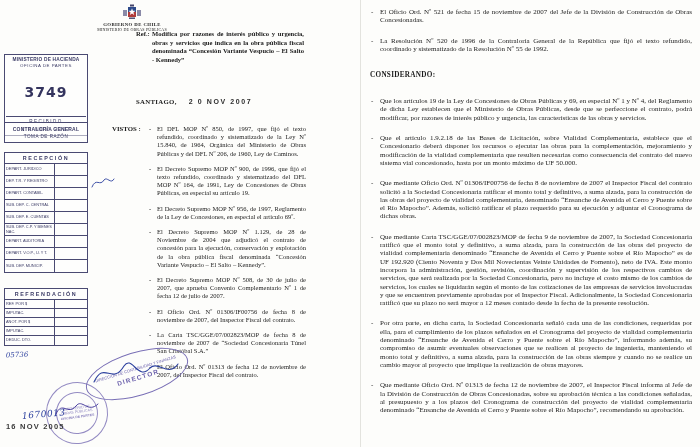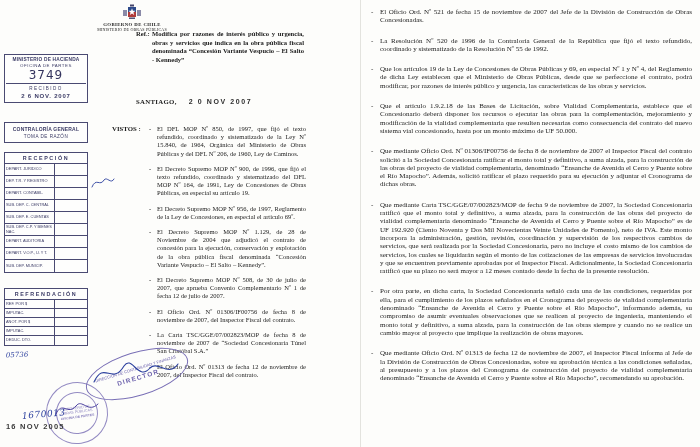--- a/index.html
+++ b/index.html
@@ -30,21 +30,21 @@
   
   .page-right-list{position:absolute;left:370px;top:8px;width:322px;display:flex;flex-direction:column;gap:12px}
   .page-right-list .doc-item{font-size:7px;line-height:8.3px;padding-left:10px}
   .considerando-label{font-size:7.2px;font-weight:bold;margin:6px 0 6px 0;letter-spacing:.3px}
 
   
   .stamp-box{position:absolute;border:1px solid #4a4a72;color:#3c3c66;text-align:center;font-family:"Liberation Sans",sans-serif;background:rgba(255,255,255,.55)}
   .hacienda{left:4px;top:54px;width:84px;padding:2px 1px}
   .hac-min{font-size:4.8px;font-weight:bold;letter-spacing:.2px}
   .hac-off{font-size:4.4px;letter-spacing:.5px;margin-top:1px}
-  .hac-num{font-size:12px;font-weight:normal;letter-spacing:1px;margin:0 0;font-family:"DejaVu Sans",sans-serif;color:#34345e}
+  .hac-num{font-size:14px;font-weight:bold;letter-spacing:1px;margin:16px 0;font-family:"DejaVu Sans",sans-serif;color:#34345e}
   .hac-rec{font-size:4.6px;letter-spacing:1.4px;border-top:1px solid #4a4a72;padding-top:2px;margin-top:1px}
   .hac-date{font-size:6px;font-weight:bold;letter-spacing:.8px;margin:2px 0 1px}
   .contraloria{left:4px;top:122px;width:84px;padding:3px 1px}
   .con-1{font-size:5px;font-weight:bold;letter-spacing:.2px}
   .con-2{font-size:4.6px;margin-top:2px;letter-spacing:.5px}
 
   .stamp-table{position:absolute;left:4px;width:84px;border:1px solid #4a4a72;color:#3c3c66;font-family:"Liberation Sans",sans-serif;background:rgba(255,255,255,.55)}
   .recepcion{top:152px}
   .refrendacion{top:288px}
   .stamp-table-title{font-size:5.4px;font-weight:bold;text-align:center;letter-spacing:1.6px;padding:2px 0;border-bottom:1px solid #4a4a72}
@@ -214,20 +214,21 @@
     </svg>
     <svg class="scribble" style="left:90px;top:175px" width="26" height="16">
       <path d="M2,12 C6,2 10,12 14,5 C17,1 21,10 24,4" fill="none" stroke="#2b3f9e" stroke-width="0.9" stroke-linecap="round"></path>
     </svg>
   </div>
 
   <div>
     <div class="page-right-list">
       <div class="doc-item"><span>El Oficio Ord. Nº 521 de fecha 15 de noviembre de 2007 del Jefe de la División de Construcción de Obras Concesionadas.</span></div>
       <div class="doc-item"><span>La Resolución Nº 520 de 1996 de la Contraloría General de la República que fijó el texto refundido, coordinado y sistematizado de la Resolución Nº 55 de 1992.</span></div>
+      <div class="considerando-label">CONSIDERANDO:</div>
       <div class="doc-item"><span>Que los artículos 19 de la Ley de Concesiones de Obras Públicas y 69, en especial Nº 1 y Nº 4, del Reglamento de dicha Ley establecen que el Ministerio de Obras Públicas, desde que se perfeccione el contrato, podrá modificar, por razones de interés público y urgencia, las características de las obras y servicios.</span></div>
       <div class="doc-item"><span>Que el artículo 1.9.2.18 de las Bases de Licitación, sobre Vialidad Complementaria, establece que el Concesionario deberá disponer los recursos o ejecutar las obras para la complementación, mejoramiento y modificación de la vialidad complementaria que resulten necesarias como consecuencia del contrato del nuevo sistema vial concesionado, hasta por un monto máximo de UF 50.000.</span></div>
       <div class="doc-item"><span>Que mediante Oficio Ord. Nº 01306/IF00756 de fecha 8 de noviembre de 2007 el Inspector Fiscal del contrato solicitó a la Sociedad Concesionaria ratificar el monto total y definitivo, a suma alzada, para la construcción de las obras del proyecto de vialidad complementaria, denominado “Ensanche de Avenida el Cerro y Puente sobre el Río Mapocho”. Además, solicitó ratificar el plazo requerido para su ejecución y adjuntar el Cronograma de dichas obras.</span></div>
       <div class="doc-item"><span>Que mediante Carta TSC/GGE/07/002823/MOP de fecha 9 de noviembre de 2007, la Sociedad Concesionaria ratificó que el monto total y definitivo, a suma alzada, para la construcción de las obras del proyecto de vialidad complementaria denominado “Ensanche de Avenida el Cerro y Puente sobre el Río Mapocho” es de UF 192.920 (Ciento Noventa y Dos Mil Novecientas Veinte Unidades de Fomento), neto de IVA. Este monto incorpora la administración, gestión, revisión, coordinación y supervisión de los respectivos cambios de servicios, que será realizada por la Sociedad Concesionaria, pero no incluye el costo mismo de los cambios de servicios, los cuales se liquidarán según el monto de las cotizaciones de las empresas de servicios involucradas y que se encuentren previamente aprobadas por el Inspector Fiscal. Adicionalmente, la Sociedad Concesionaria ratificó que su plazo no será mayor a 12 meses contado desde la fecha de la presente resolución.</span></div>
       <div class="doc-item"><span>Por otra parte, en dicha carta, la Sociedad Concesionaria señaló cada una de las condiciones, requeridas por ella, para el cumplimiento de los plazos señalados en el Cronograma del proyecto de vialidad complementaria denominado “Ensanche de Avenida el Cerro y Puente sobre el Río Mapocho”, informando además, su compromiso de asumir eventuales observaciones que se realicen al proyecto de ingeniería, manteniendo el monto total y definitivo, a suma alzada, para la construcción de las obras siempre y cuando no se realice un cambio mayor al proyecto que implique la realización de obras mayores.</span></div>
       <div class="doc-item"><span>Que mediante Oficio Ord. Nº 01313 de fecha 12 de noviembre de 2007, el Inspector Fiscal informa al Jefe de la División de Construcción de Obras Concesionadas, sobre su aprobación técnica a las condiciones señaladas, al presupuesto y a los plazos del Cronograma de construcción del proyecto de vialidad complementaria denominado “Ensanche de Avenida el Cerro y Puente sobre el Río Mapocho”, recomendando su aprobación.</span></div>
     </div>
   </div>
 </div>
 

